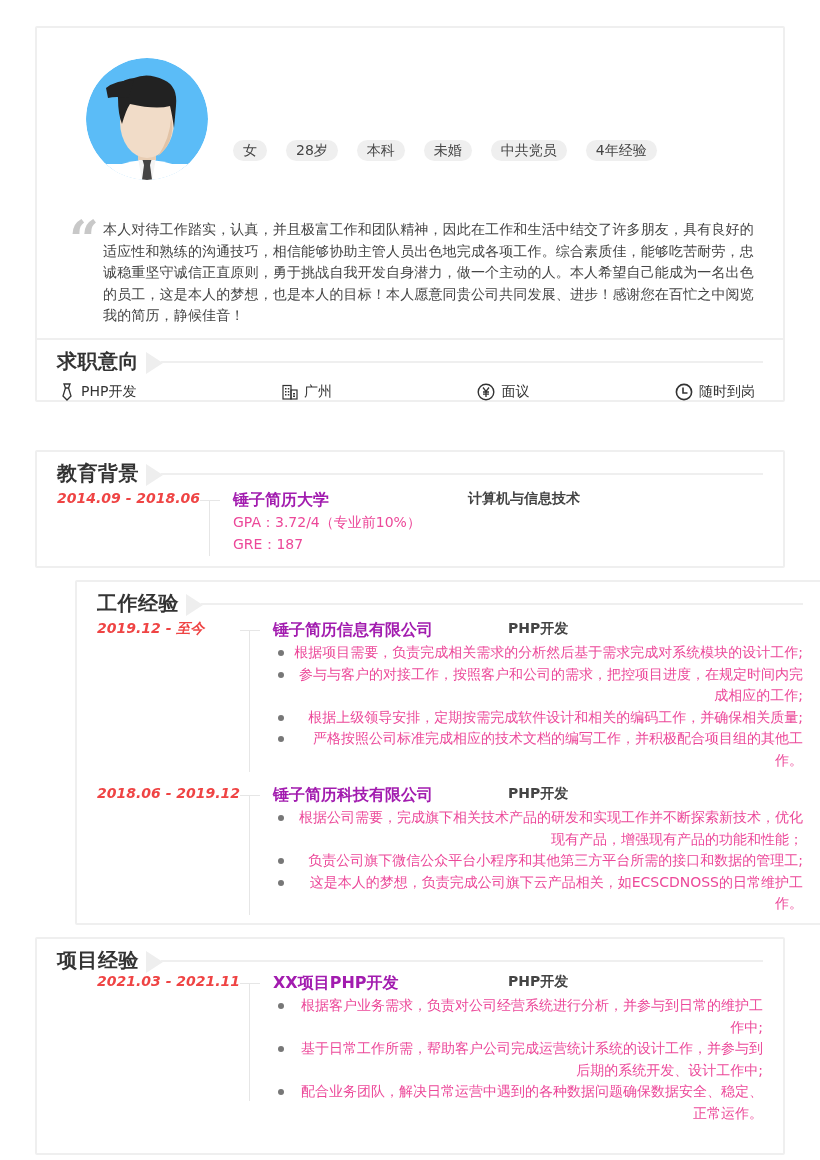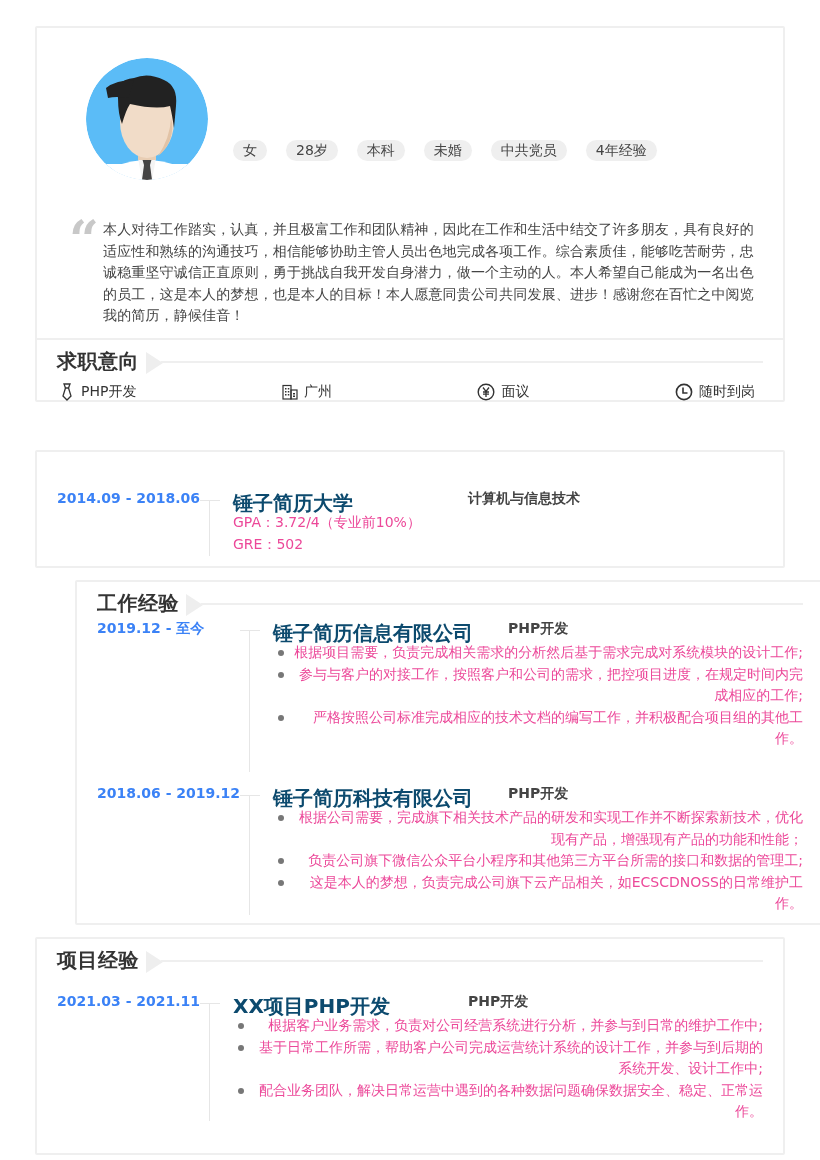--- a/index.html
+++ b/index.html
@@ -24,24 +24,24 @@
     .sec-line { position: absolute; left: 104px; right: 0; top: 15px; height: 2px; background: #efefef; }
 
     
     #card-intent { top: 338px; height: 64px; }
     .intent-row { position: absolute; left: 22px; top: 40px; right: 28px; height: 24px; display: flex; justify-content: space-between; }
     .intent-item { display: flex; align-items: center; font-size: 14px; color: #333; }
     .intent-item svg { margin-right: 6px; }
 
     
     .entry { position: absolute; left: 20px; right: 20px; }
-    .entry-date { position: absolute; left: 0; top: 0; font-size: 14px; font-weight: bold; color: #3b82f6; white-space: nowrap; }
+    .entry-date { position: absolute; left: 0; top: 0; font-size: 14px; font-weight: bold; color: #ef4444; white-space: nowrap; font-style: italic; }
     .tl-h { position: absolute; left: 143px; top: 10px; width: 20px; height: 1px; background: #e6e6e6; }
     .tl-v { position: absolute; left: 152px; top: 10px; width: 1px; background: #e6e6e6; }
-    .entry-org { position: absolute; left: 176px; top: 0; font-size: 20px; font-weight: bold; color: #0c4a6e; white-space: nowrap; }
+    .entry-org { position: absolute; left: 176px; top: 0; font-size: 16px; font-weight: bold; color: #a21caf; white-space: nowrap; }
     .entry-role { position: absolute; left: 411px; top: 0; font-size: 14px; font-weight: bold; color: #444; white-space: nowrap; }
     .entry-body { position: absolute; left: 176px; top: 22px; right: 0; font-size: 14px; color: #ec4899; line-height: 21.5px; }
     .plain-line { display: block; }
     ul.bullets { list-style: none; text-align: right; }
     ul.bullets li { position: relative; padding-left: 20px; }
     ul.bullets li::before { content: ""; position: absolute; left: 5px; top: 8px; width: 6px; height: 6px; border-radius: 50%; background: #777; }
 
     #card-edu { top: 450px; height: 118px; }
     #card-work { top: 580px; height: 345px; margin-left: 40px; }
     #card-proj { top: 937px; height: 218px; padding-left: 22px; }
@@ -128,29 +128,34 @@
       <svg width="18" height="18" viewBox="0 0 18 18">
         <circle cx="9" cy="9" r="7.6" fill="none" stroke="#333" stroke-width="1.6"></circle>
         <path d="M8 4.5 L8 10 L12.5 10" fill="none" stroke="#333" stroke-width="1.6"></path>
       </svg>
       <span>随时到岗</span>
     </div>
   </div>
 </div>
 
 <div class="card" id="card-edu">
+  <div class="sec-head">
+    <div class="sec-title">教育背景</div>
+    <div class="sec-arrow"></div>
+    <div class="sec-line"></div>
+  </div>
   <div class="entry" style="top:38px; height:66px;">
     <div class="entry-date">2014.09 - 2018.06</div>
     <div class="tl-h"></div>
     <div class="tl-v" style="height:56px;"></div>
     <div class="entry-org">锤子简历大学</div>
     <div class="entry-role">计算机与信息技术</div>
     <div class="entry-body">
       <span class="plain-line">GPA：3.72/4（专业前10%）</span>
-      <span class="plain-line">GRE：502</span>
+      <span class="plain-line">GRE：187</span>
     </div>
   </div>
 </div>
 
 <div class="card" id="card-work">
   <div class="sec-head">
     <div class="sec-title">工作经验</div>
     <div class="sec-arrow"></div>
     <div class="sec-line"></div>
   </div>
@@ -158,20 +163,21 @@
   <div class="entry" style="top:38px; height:150px;">
     <div class="entry-date">2019.12 - 至今</div>
     <div class="tl-h"></div>
     <div class="tl-v" style="height:142px;"></div>
     <div class="entry-org">锤子简历信息有限公司</div>
     <div class="entry-role">PHP开发</div>
     <div class="entry-body">
       <ul class="bullets">
         <li>根据项目需要，负责完成相关需求的分析然后基于需求完成对系统模块的设计工作;</li>
         <li>参与与客户的对接工作，按照客户和公司的需求，把控项目进度，在规定时间内完成相应的工作;</li>
+        <li>根据上级领导安排，定期按需完成软件设计和相关的编码工作，并确保相关质量;</li>
         <li>严格按照公司标准完成相应的技术文档的编写工作，并积极配合项目组的其他工作。</li>
       </ul>
     </div>
   </div>
 
   <div class="entry" style="top:203px; height:130px;">
     <div class="entry-date">2018.06 - 2019.12</div>
     <div class="tl-h"></div>
     <div class="tl-v" style="height:120px;"></div>
     <div class="entry-org">锤子简历科技有限公司</div>
@@ -185,21 +191,21 @@
     </div>
   </div>
 </div>
 
 <div class="card" id="card-proj">
   <div class="sec-head">
     <div class="sec-title">项目经验</div>
     <div class="sec-arrow"></div>
     <div class="sec-line"></div>
   </div>
-  <div class="entry" style="top:54px; height:128px;">
+  <div class="entry" style="top:34px; height:128px;margin-left:40px;">
     <div class="entry-date">2021.03 - 2021.11</div>
     <div class="tl-h"></div>
     <div class="tl-v" style="height:118px;"></div>
     <div class="entry-org">XX项目PHP开发</div>
     <div class="entry-role">PHP开发</div>
     <div class="entry-body">
       <ul class="bullets">
         <li>根据客户业务需求，负责对公司经营系统进行分析，并参与到日常的维护工作中;</li>
         <li>基于日常工作所需，帮助客户公司完成运营统计系统的设计工作，并参与到后期的系统开发、设计工作中;</li>
         <li>配合业务团队，解决日常运营中遇到的各种数据问题确保数据安全、稳定、正常运作。</li>

